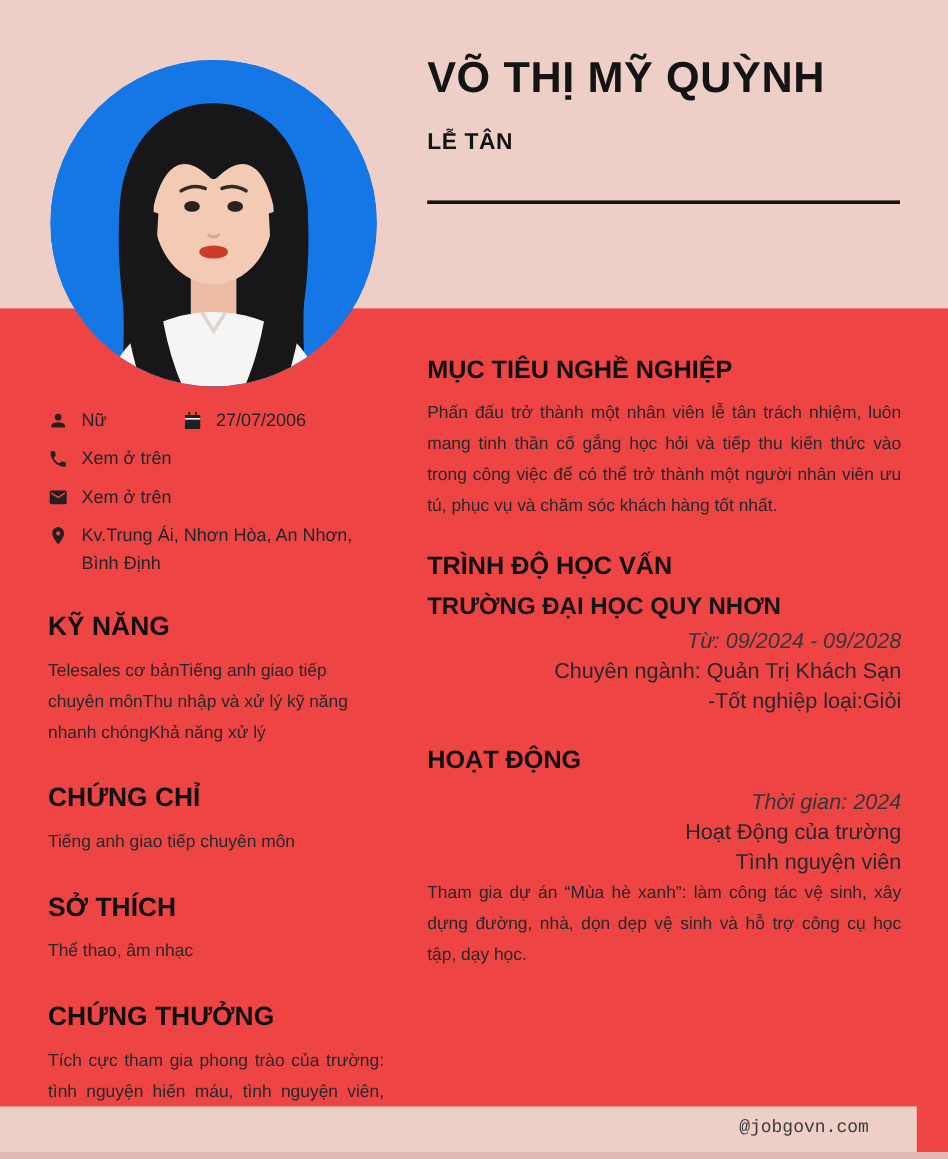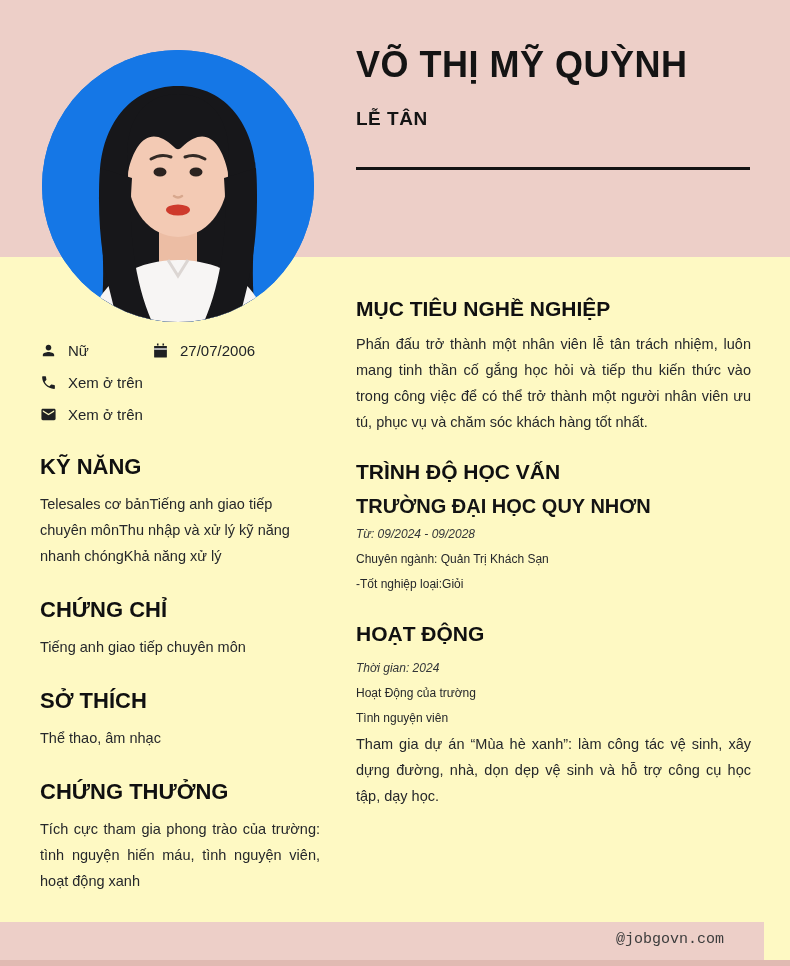--- a/index.html
+++ b/index.html
@@ -1,17 +1,17 @@
 <!DOCTYPE html>
 <html><head>
 <meta charset="utf-8">
 <style>
   html,body{margin:0;padding:0;background:#ffffff;}
   .page{
-    position:relative;width:790px;height:966px;background:#fef9c3;overflow:hidden;
+    position:relative;width:790px;height:966px;background:#ef4444;overflow:hidden;
     font-family:"Liberation Sans",sans-serif;color:#26282b;
   }
   .band{position:absolute;top:0;left:0;width:790px;height:257px;background:#edcfc8;}
   .footer{position:absolute;left:0;bottom:0;width:764px;height:44px;background:#edcfc8;}
   .footer-edge{position:absolute;left:0;bottom:0;width:790px;height:6px;background:#e0bab2;}
   .footer-text{
     position:absolute;right:40px;top:9px;
     font-family:"Liberation Mono","DejaVu Sans Mono",monospace;
     font-size:15px;color:#3c3c3c;letter-spacing:0px;
   }
@@ -35,21 +35,21 @@
   .l-heading{font-size:22px;font-weight:bold;color:#101010;margin:27px 0 11px;line-height:27px;}
   .l-body{font-size:14.5px;line-height:26px;color:#26282b;}
   .justify{text-align:justify;}
 
   
   .right-col{position:absolute;left:356px;top:295px;width:395px;}
   .r-section{margin-bottom:23px;}
   .r-heading{font-size:21px;font-weight:bold;color:#101010;margin:0 0 9px;line-height:27px;}
   .para{font-size:14.5px;line-height:26px;}
   .edu-school{font-size:20px;font-weight:bold;color:#141414;line-height:24px;margin-bottom:4px;}
-  .line{font-size:12px;line-height:25px;}
+  .line{font-size:18px;line-height:25px;text-align:right;}
   .italic{font-style:italic;color:#333639;}
 </style>
 </head>
 <body>
 
 <div class="page">
 
   <div class="band"></div>
 
   <div class="photo">
@@ -113,20 +113,28 @@
 
       <div class="detail-row">
         <span class="dicon">
           <svg viewBox="0 0 24 24">
               <path d="M20 4H4c-1.1 0-1.99.9-1.99 2L2 18c0 1.1.9 2 2 2h16c1.1 0 2-.9 2-2V6c0-1.1-.9-2-2-2zm0 4l-8 5-8-5V6l8 5 8-5v2z"></path>
             </svg>
         </span>
         <span>Xem ở trên</span>
       </div>
 
+      <div class="detail-row">
+        <span class="dicon">
+          <svg viewBox="0 0 24 24">
+              <path d="M12 2C8.13 2 5 5.13 5 9c0 5.25 7 13 7 13s7-7.75 7-13c0-3.87-3.13-7-7-7zm0 9.5c-1.38 0-2.5-1.12-2.5-2.5s1.12-2.5 2.5-2.5 2.5 1.12 2.5 2.5-1.12 2.5-2.5 2.5z"></path>
+            </svg>
+        </span>
+        <span>Kv.Trung Ái, Nhơn Hòa, An Nhơn, Bình Định</span>
+      </div>
     </div>
 
     <div>
       <div class="l-heading">KỸ NĂNG</div>
       <div class="l-body">Telesales cơ bảnTiếng anh giao tiếp chuyên mônThu nhập và xử lý kỹ năng nhanh chóngKhả năng xử lý</div>
     </div>
 
     <div>
       <div class="l-heading">CHỨNG CHỈ</div>
       <div class="l-body">Tiếng anh giao tiếp chuyên môn</div>

